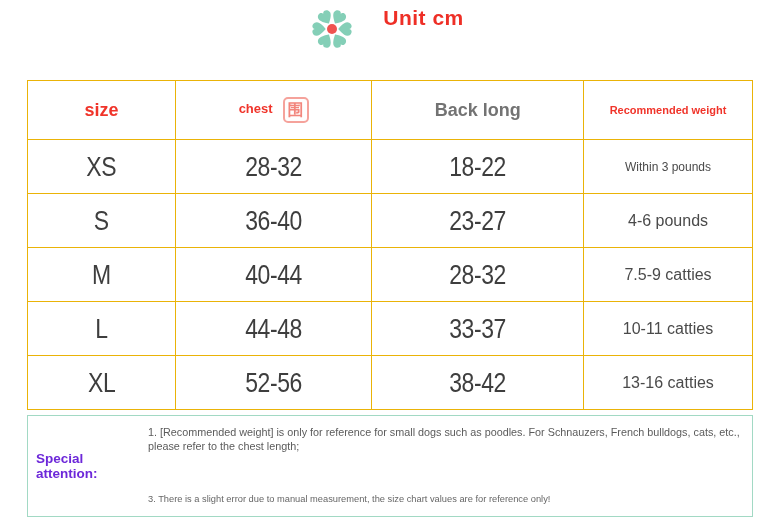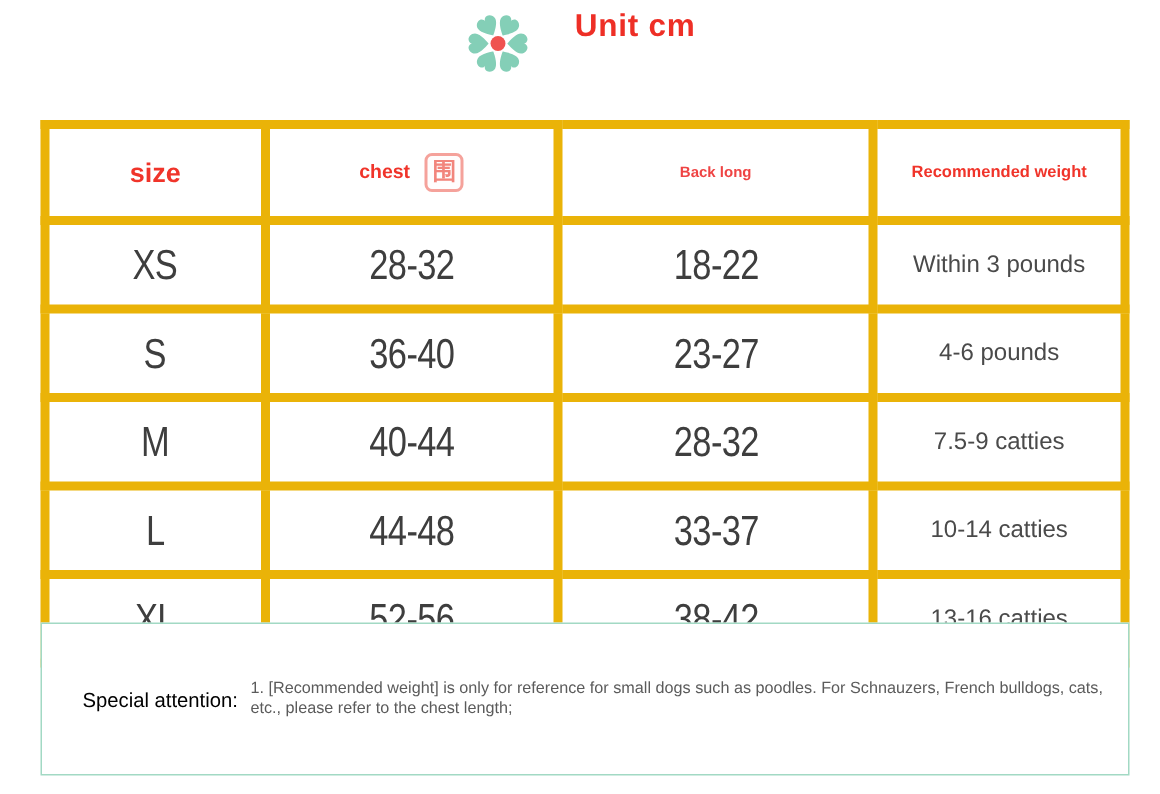--- a/index.html
+++ b/index.html
@@ -19,53 +19,53 @@
   .unit-label{
     color:#ee2f26;font-size:21px;font-weight:bold;letter-spacing:.5px;
   }
   
   table.size-table{
     position:absolute;left:27px;top:80px;width:726px;
     border-collapse:collapse;table-layout:fixed;
     background:#fff;
   }
   table.size-table th, table.size-table td{
-    border:6px solid #eab308;
+    border:1px solid #eab308;
     text-align:center;vertical-align:middle;
     padding:0;
   }
   table.size-table thead th{height:58px;}
   table.size-table tbody td{height:53px;}
   .th-size{color:#f0342a;font-size:18px;font-weight:bold;}
   .th-chest{color:#f0342a;font-size:13px;font-weight:bold;}
-  .th-back{color:#ef4444;font-size:10px;font-weight:bold;}
+  .th-back{color:#737373;font-size:18px;font-weight:bold;}
   .th-weight{color:#f0342a;font-size:11px;font-weight:bold;}
   .stamp{
     display:inline-block;vertical-align:middle;
     margin-left:10px;
     width:22px;height:22px;line-height:22px;
     border:2px solid #f5a29b;border-radius:5px;
     color:#f2857c;font-size:16px;font-weight:bold;
     background:#fffdfd;
   }
   .cell-big{color:#3e3e3e;font-size:28px;}
   .cond{display:inline-block;transform:scaleX(.82);letter-spacing:-.5px;}
   .cell-weight{color:#4a4a4a;font-size:16px;}
-  .cell-weight-sm{color:#4a4a4a;font-size:16px;}
+  .cell-weight-sm{color:#4a4a4a;font-size:12px;}
   
   .notes-box{
     position:absolute;left:27px;top:415px;width:724px;height:100px;
     border:1px solid #a2d9c4;
     display:flex;align-items:stretch;background:#fff;
   }
   .notes-label{
     width:112px;flex:0 0 112px;
     display:flex;align-items:center;
     padding-left:8px;
-    color:#000000;font-size:13.5px;font-weight:normal;margin-left:19px;
+    color:#6d28d9;font-size:13.5px;font-weight:bold;
   }
   .notes-list{
     flex:1;display:flex;flex-direction:column;justify-content:center;
     padding-right:10px;
     gap:29px;
   }
   .notes-list p{
     margin:6px 0;color:#5b5b5b;font-size:10.8px;line-height:1.25;
   }
   .notes-list p.small{font-size:9.3px;color:#666;}
@@ -125,31 +125,32 @@
       <tr>
         <td class="cell-big"><span class="cond">M</span></td>
         <td class="cell-big"><span class="cond">40-44</span></td>
         <td class="cell-big"><span class="cond">28-32</span></td>
         <td class="cell-weight">7.5-9 catties</td>
       </tr>
       <tr>
         <td class="cell-big"><span class="cond">L</span></td>
         <td class="cell-big"><span class="cond">44-48</span></td>
         <td class="cell-big"><span class="cond">33-37</span></td>
-        <td class="cell-weight">10-14 catties</td>
+        <td class="cell-weight">10-11 catties</td>
       </tr>
       <tr>
         <td class="cell-big"><span class="cond">XL</span></td>
         <td class="cell-big"><span class="cond">52-56</span></td>
         <td class="cell-big"><span class="cond">38-42</span></td>
         <td class="cell-weight">13-16 catties</td>
       </tr>
     </tbody>
   </table>
 
   <div class="notes-box">
     <div class="notes-label">Special attention:</div>
     <div class="notes-list">
       <p>1. [Recommended weight] is only for reference for small dogs such as poodles. For Schnauzers, French bulldogs, cats, etc., please refer to the chest length;</p>
+      <p class="small">3. There is a slight error due to manual measurement, the size chart values are for reference only!</p>
     </div>
   </div>
 
 </div>
 
 </body></html>

